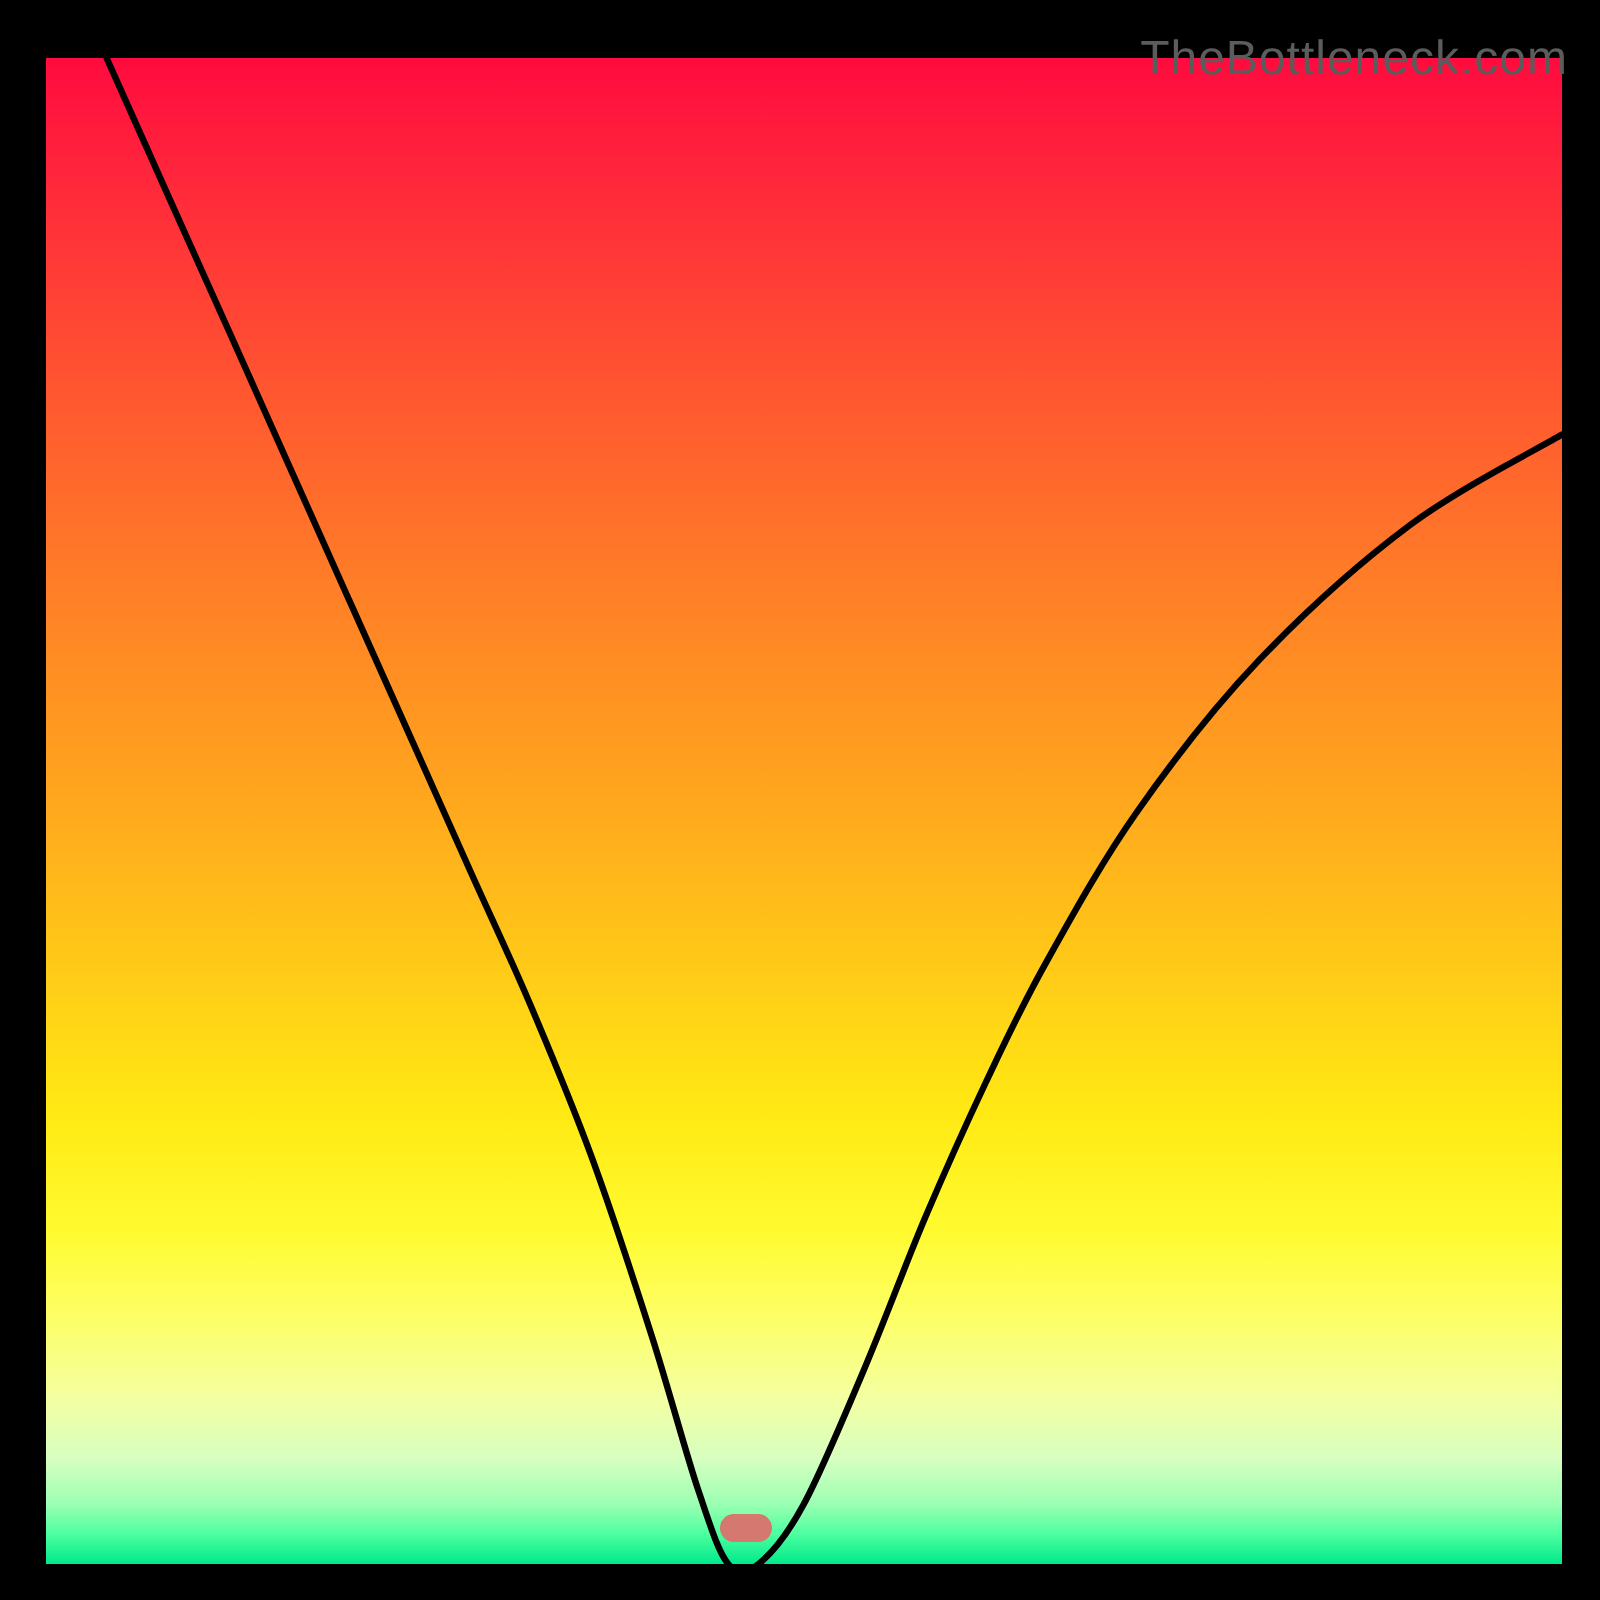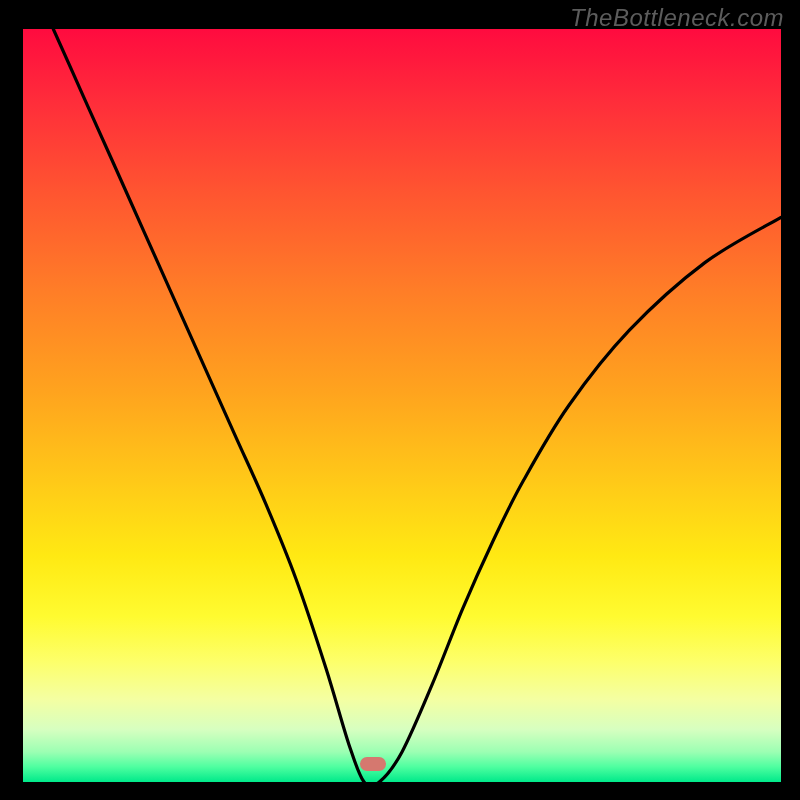--- a/index.html
+++ b/index.html
@@ -12,28 +12,27 @@
     font-family: Arial, Helvetica, sans-serif;
   }
   .outer {
     position: relative;
     width: 800px;
     height: 800px;
     background: #000;
   }
   .watermark {
     position: absolute;
-    top: 4px;
+    top: 16px;
     right: 16px;
     color: #5c5c5c;
     font-size: 24px;
     font-weight: 400;
     letter-spacing: 0.5px;
     z-index: 50;
-    font-style: italic;
   }
   .plot-viewport {
     position: absolute;
     left: 23px;
     top: 29px;
     width: 758px;
     height: 753px;
     overflow: hidden;
   }
   .gradient-bg {

